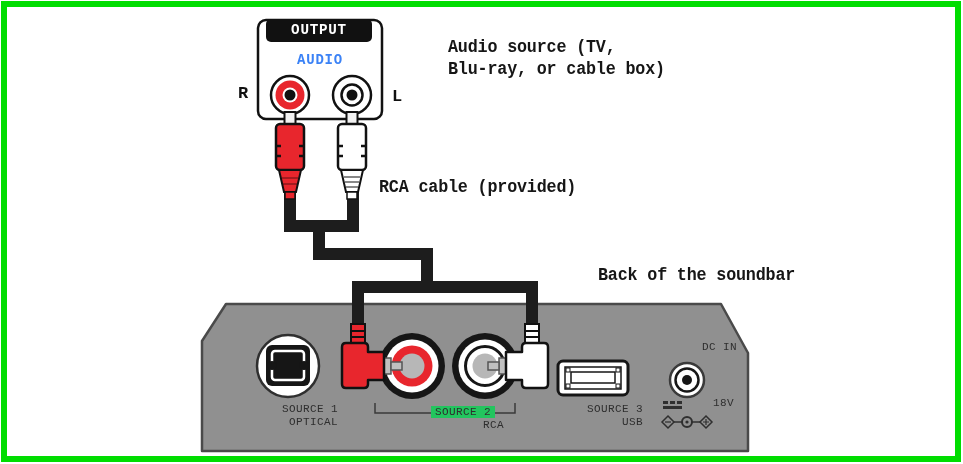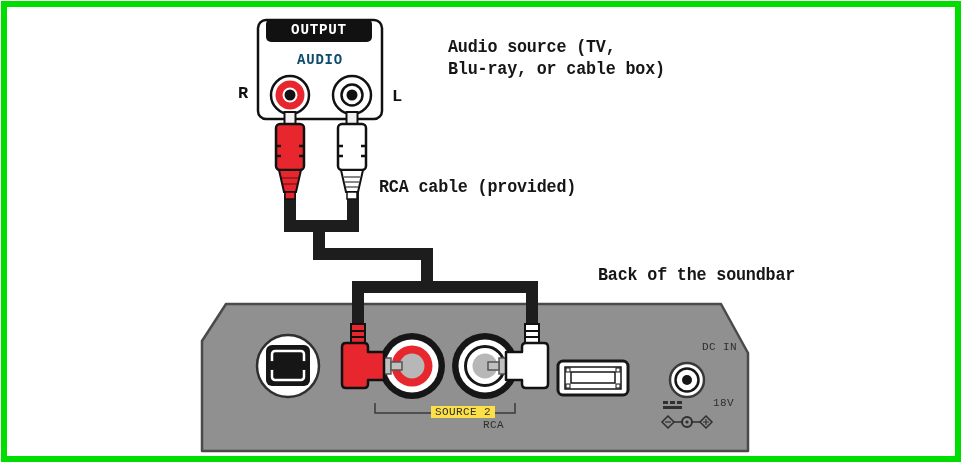--- a/index.html
+++ b/index.html
@@ -15,27 +15,27 @@
   .txt{position:absolute;z-index:3;color:#111;white-space:nowrap;}
   .annot{
     font-size:19px;font-weight:600;letter-spacing:-0.2px;line-height:22px;
     transform:scaleX(0.88);transform-origin:left top;color:#161616;
   }
   .output-title{
     left:266px;top:19px;width:106px;height:23px;display:flex;align-items:center;justify-content:center;
     color:#ffffff;font-weight:700;font-size:15px;letter-spacing:0.8px;transform:scaleX(0.95);transform-origin:center;
   }
   .audio-label{
-    left:258px;top:52px;width:124px;text-align:center;font-weight:700;font-size:14px;letter-spacing:0.8px;color:#0c4a6e;
+    left:258px;top:52px;width:124px;text-align:center;font-weight:700;font-size:14px;letter-spacing:0.8px;color:#3b82f6;
   }
   .rl{font-size:17px;font-weight:700;color:#111;}
   .panel-label{
     font-size:11px;line-height:13px;color:#2e2e2e;text-align:right;letter-spacing:0.4px;width:100px;
   }
-  .mask span{background:#fde047;padding:0 4px;}
+  .mask span{background:#22c55e;padding:0 4px;}
 </style>
 </head>
 <body>
 
 <div id="stage">
   <div id="frame"></div>
 
   <svg width="963" height="464" viewBox="0 0 963 464">
 
     <g>
@@ -165,22 +165,30 @@
 
   <div class="txt annot" style="left:379px;top:176px;">RCA cable (provided)</div>
 
   <div class="txt annot" style="left:598px;top:264px;">Back of the soundbar</div>
 
   <div class="txt output-title">OUTPUT</div>
   <div class="txt audio-label">AUDIO</div>
   <div class="txt rl" style="left:238px;top:84px;">R</div>
   <div class="txt rl" style="left:392px;top:87px;">L</div>
 
+  <div class="txt panel-label" style="left:238px;top:403px;">
+    <div>SOURCE 1</div>
+    <div>OPTICAL</div>
+  </div>
 
   <div class="txt panel-label mask" style="left:395px;top:406px;">
     <span>SOURCE 2</span>
   </div>
   <div class="txt panel-label" style="left:404px;top:419px;">RCA</div>
 
+  <div class="txt panel-label" style="left:543px;top:403px;">
+    <div>SOURCE 3</div>
+    <div>USB</div>
+  </div>
 
   <div class="txt panel-label" style="left:637px;top:341px;">DC IN</div>
   <div class="txt panel-label" style="left:634px;top:397px;width:100px;text-align:right;padding-left:49px;box-sizing:border-box;">18V</div>
 </div>
 
 </body></html>

